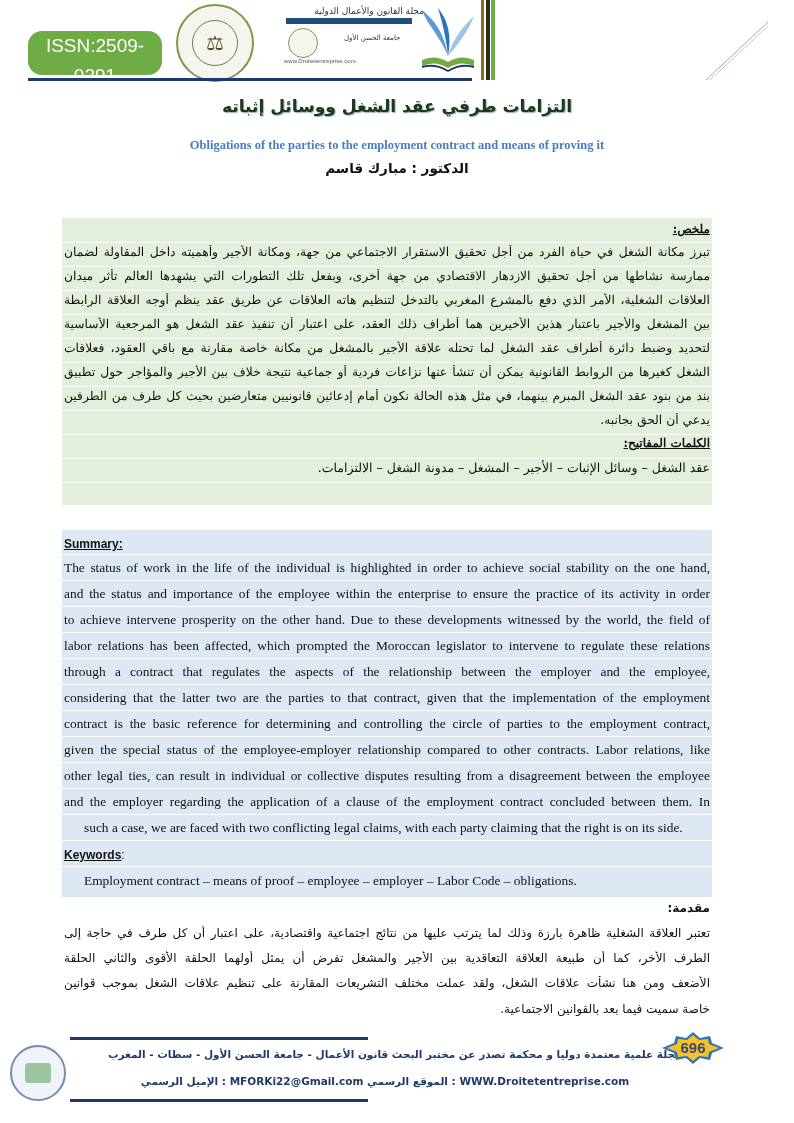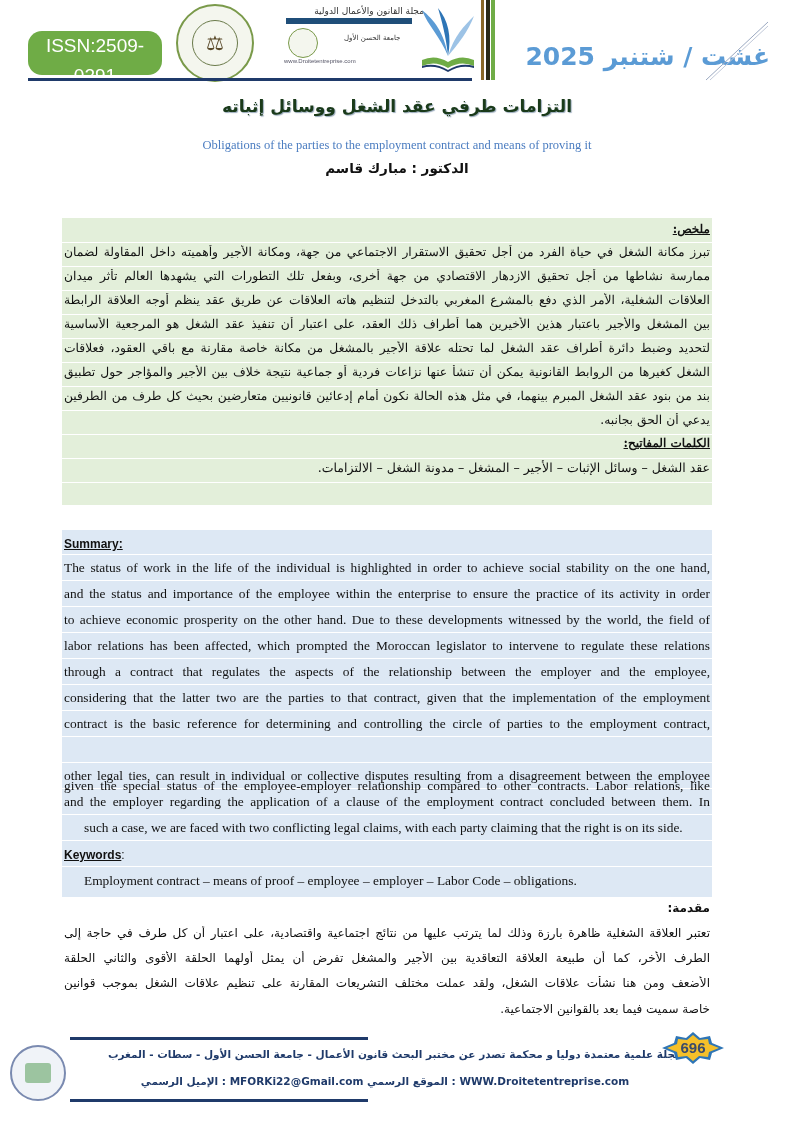--- a/index.html
+++ b/index.html
@@ -21,21 +21,21 @@
   .vbar1 { position:absolute; left:486px; top:0; width:4px; height:80px; background:#2c2c1a; }
   .vbar2 { position:absolute; left:491px; top:0; width:4px; height:80px; background:#6fac46; }
   .vbar0 { position:absolute; left:481px; top:0; width:3px; height:80px; background:#8a6a2a; }
   .issue { position:absolute; left:500px; top:4px; width:270px; text-align:right; font-family:"DejaVu Sans", sans-serif; font-weight:bold; font-size:22px; color:#7fba4e; direction:rtl; }
   .issue .num { color:#7b2f9e; }
   .date { position:absolute; left:500px; top:42px; width:270px; text-align:right; font-family:"DejaVu Sans", sans-serif; font-weight:bold; font-size:25px; color:#5b9bd5; direction:rtl; }
   .slash-deco { position:absolute; left:700px; top:20px; width:70px; height:62px; }
 
   
   .title-ar { position:absolute; left:0; top:96px; width:794px; text-align:center; font-family:"DejaVu Sans", sans-serif; font-weight:bold; font-size:17px; color:#1a3a1a; text-shadow:1px 1px 1px #9ab; direction:rtl; }
-  .title-en { position:absolute; left:0; top:138px; width:794px; text-align:center; font-family:"Liberation Serif", serif; font-weight:normal; font-size:12.5px; color:#4a7cc0; }
+  .title-en { position:absolute; left:0; top:138px; width:794px; text-align:center; font-family:"Liberation Serif", serif; font-weight:bold; font-size:12.5px; color:#4a7cc0; }
   .author { position:absolute; left:0; top:160px; width:794px; text-align:center; font-family:"DejaVu Sans", sans-serif; font-weight:bold; font-size:13.5px; direction:rtl; }
   .affil { position:absolute; left:0; top:188px; width:794px; text-align:center; font-family:"DejaVu Serif", serif; font-size:13.5px; direction:rtl;margin-top:48px; }
 
   
   .box-ar { position:absolute; left:62px; top:218px; width:650px; height:287px; background:#e3efda; }
   .box-ar .line { position:absolute; left:0; right:0; height:24px; border-top:1px solid #ffffff; }
   .ar-text { position:absolute; left:64px; width:646px; direction:rtl; text-align:justify; text-align-last:justify; font-family:"DejaVu Serif", serif; font-size:12.3px; white-space:nowrap; overflow:hidden; }
   .ar-text.last { text-align-last:right; }
   .ar-head { position:absolute; right:84px; direction:rtl; font-family:"DejaVu Serif", serif; font-weight:bold; font-size:12px; text-decoration:underline; }
 
@@ -82,21 +82,20 @@
     <path d="M28 50 C34 30 44 20 54 10 C48 26 38 38 28 50Z" fill="#9dc3e6"></path>
     <path d="M2 54 Q15 48 28 56 Q41 48 54 54 L54 60 Q41 54 28 62 Q15 54 2 60Z" fill="#6fac46"></path>
     <path d="M2 60 Q15 56 28 64 Q41 56 54 60 L54 62 Q41 58 28 66 Q15 58 2 62Z" fill="#1f3a6a"></path>
   </svg>
 
   <div class="hdr-line"></div>
   <div class="vbar0"></div>
   <div class="vbar1"></div>
   <div class="vbar2"></div>
 
-  <div class="date">غشت / شتنبر 2025</div>
 
   <svg class="slash-deco" viewBox="0 0 70 62">
     <line x1="6" y1="60" x2="68" y2="2" stroke="#9aa8c0" stroke-width="1"></line>
     <line x1="10" y1="60" x2="68" y2="6" stroke="#c0c8d8" stroke-width="1"></line>
   </svg>
 </div>
 
 <div class="title-ar">التزامات طرفي عقد الشغل ووسائل إثباته</div>
 <div class="title-en">Obligations of the parties to the employment contract and means of proving it</div>
 <div class="author">الدكتور :  مبارك قاسم</div>
@@ -138,26 +137,26 @@
   <div class="line" style="top:206px"></div>
   <div class="line" style="top:232px"></div>
   <div class="line" style="top:258px"></div>
   <div class="line" style="top:284px"></div>
   <div class="line" style="top:310px"></div>
   <div class="line" style="top:336px"></div>
 </div>
 <div class="en-head" style="top:537px">Summary:</div>
 <div class="en-text" style="top:560px">The status of work in the life of the individual is highlighted in order to achieve social stability on the one hand,</div>
 <div class="en-text" style="top:586px">and the status and importance of the employee within the enterprise to ensure the practice of its activity in order</div>
-<div class="en-text" style="top:612px">to achieve economic prosperity on the other hand. Due to these developments witnessed by the world, the field of</div>
+<div class="en-text" style="top:612px">to achieve intervene prosperity on the other hand. Due to these developments witnessed by the world, the field of</div>
 <div class="en-text" style="top:638px">labor relations has been affected, which prompted the Moroccan legislator to intervene to regulate these relations</div>
 <div class="en-text" style="top:664px">through a contract that regulates the aspects of the relationship between the employer and the employee,</div>
 <div class="en-text" style="top:690px">considering that the latter two are the parties to that contract, given that the implementation of the employment</div>
 <div class="en-text" style="top:716px">contract is the basic reference for determining and controlling the circle of parties to the employment contract,</div>
-<div class="en-text" style="top:778px">given the special status of the employee-employer relationship compared to other contracts. Labor relations, like</div>
+<div class="en-text" style="top:742px">given the special status of the employee-employer relationship compared to other contracts. Labor relations, like</div>
 <div class="en-text" style="top:768px">other legal ties, can result in individual or collective disputes resulting from a disagreement between the employee</div>
 <div class="en-text" style="top:794px">and the employer regarding the application of a clause of the employment contract concluded between them. In</div>
 <div class="en-text last" style="top:820px">such a case, we are faced with two conflicting legal claims, with each party claiming that the right is on its side.</div>
 <div class="en-head" style="top:848px">
   <span>Keywords</span><span style="font-weight:normal;text-decoration:none;display:inline-block">:</span>
 </div>
 <div class="en-text last" style="top:873px">Employment contract – means of proof – employee – employer – Labor Code – obligations.</div>
 
 <div class="intro-head">مقدمة:</div>
 <div class="intro-text" style="top:926px">تعتبر العلاقة الشغلية ظاهرة بارزة وذلك لما يترتب عليها من نتائج اجتماعية واقتصادية، على اعتبار أن كل طرف في حاجة إلى</div>

